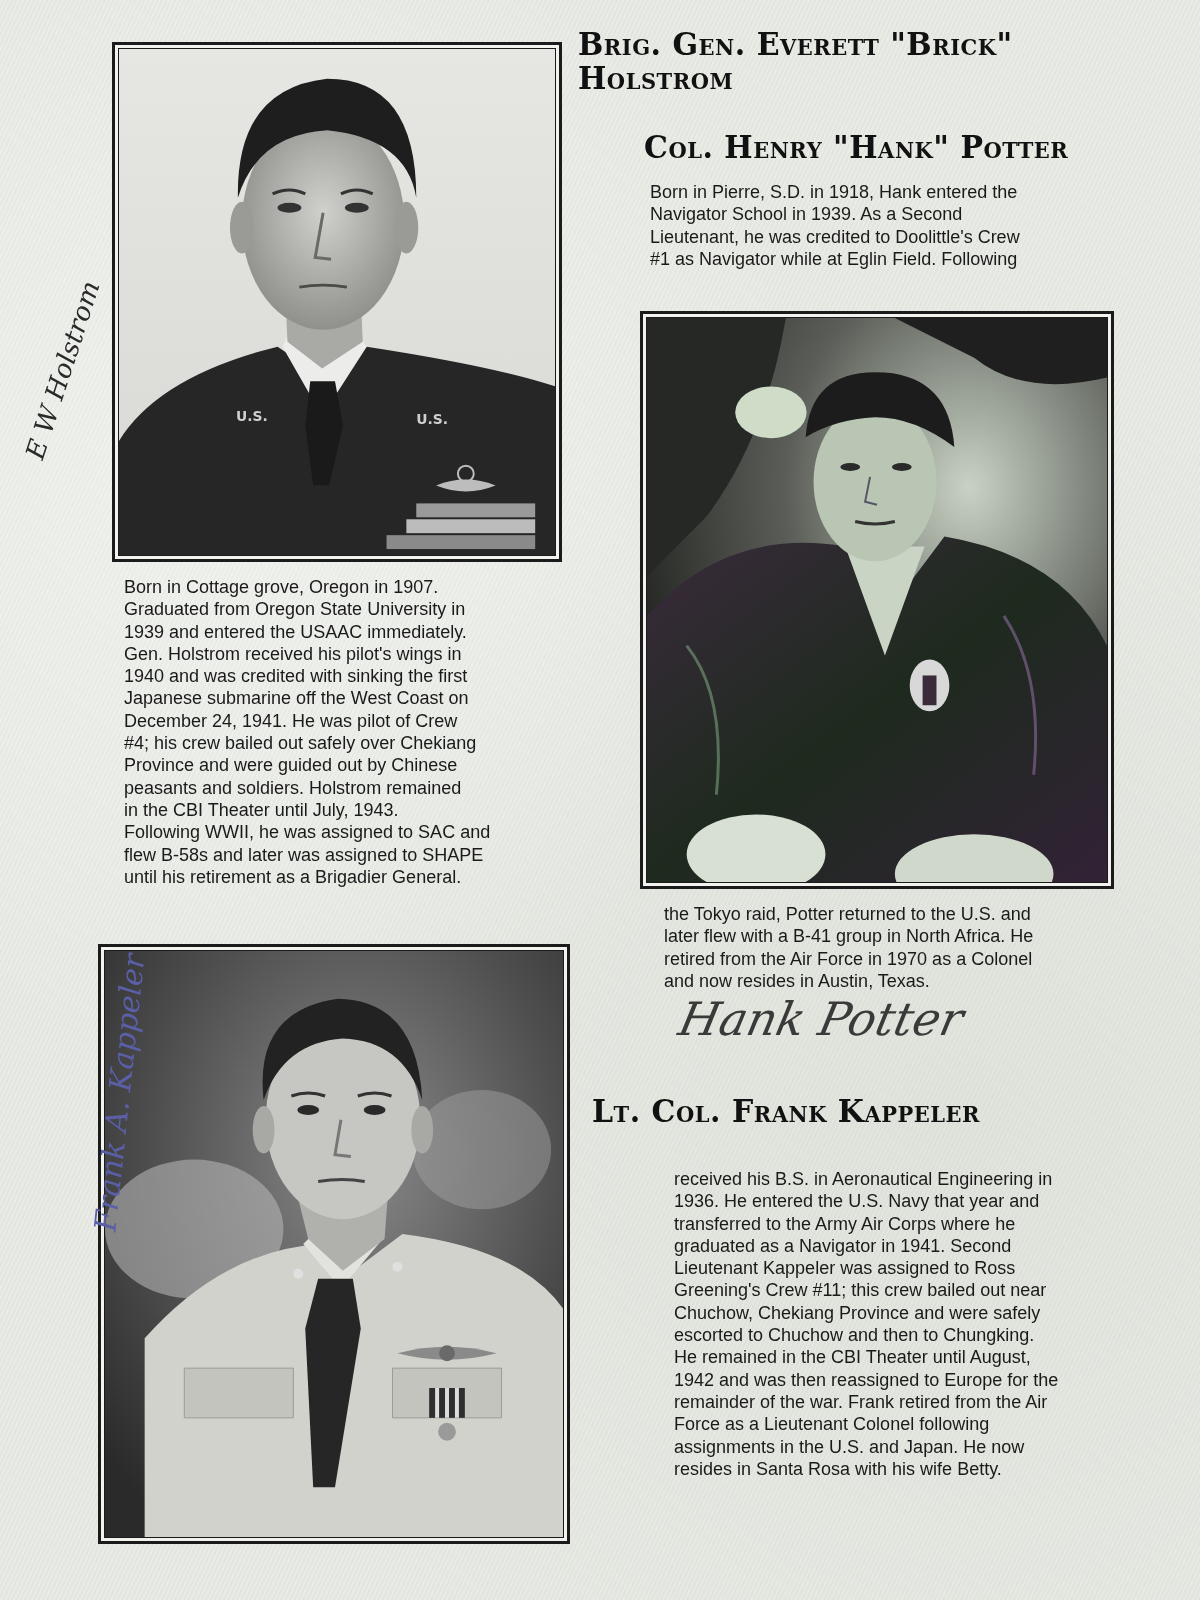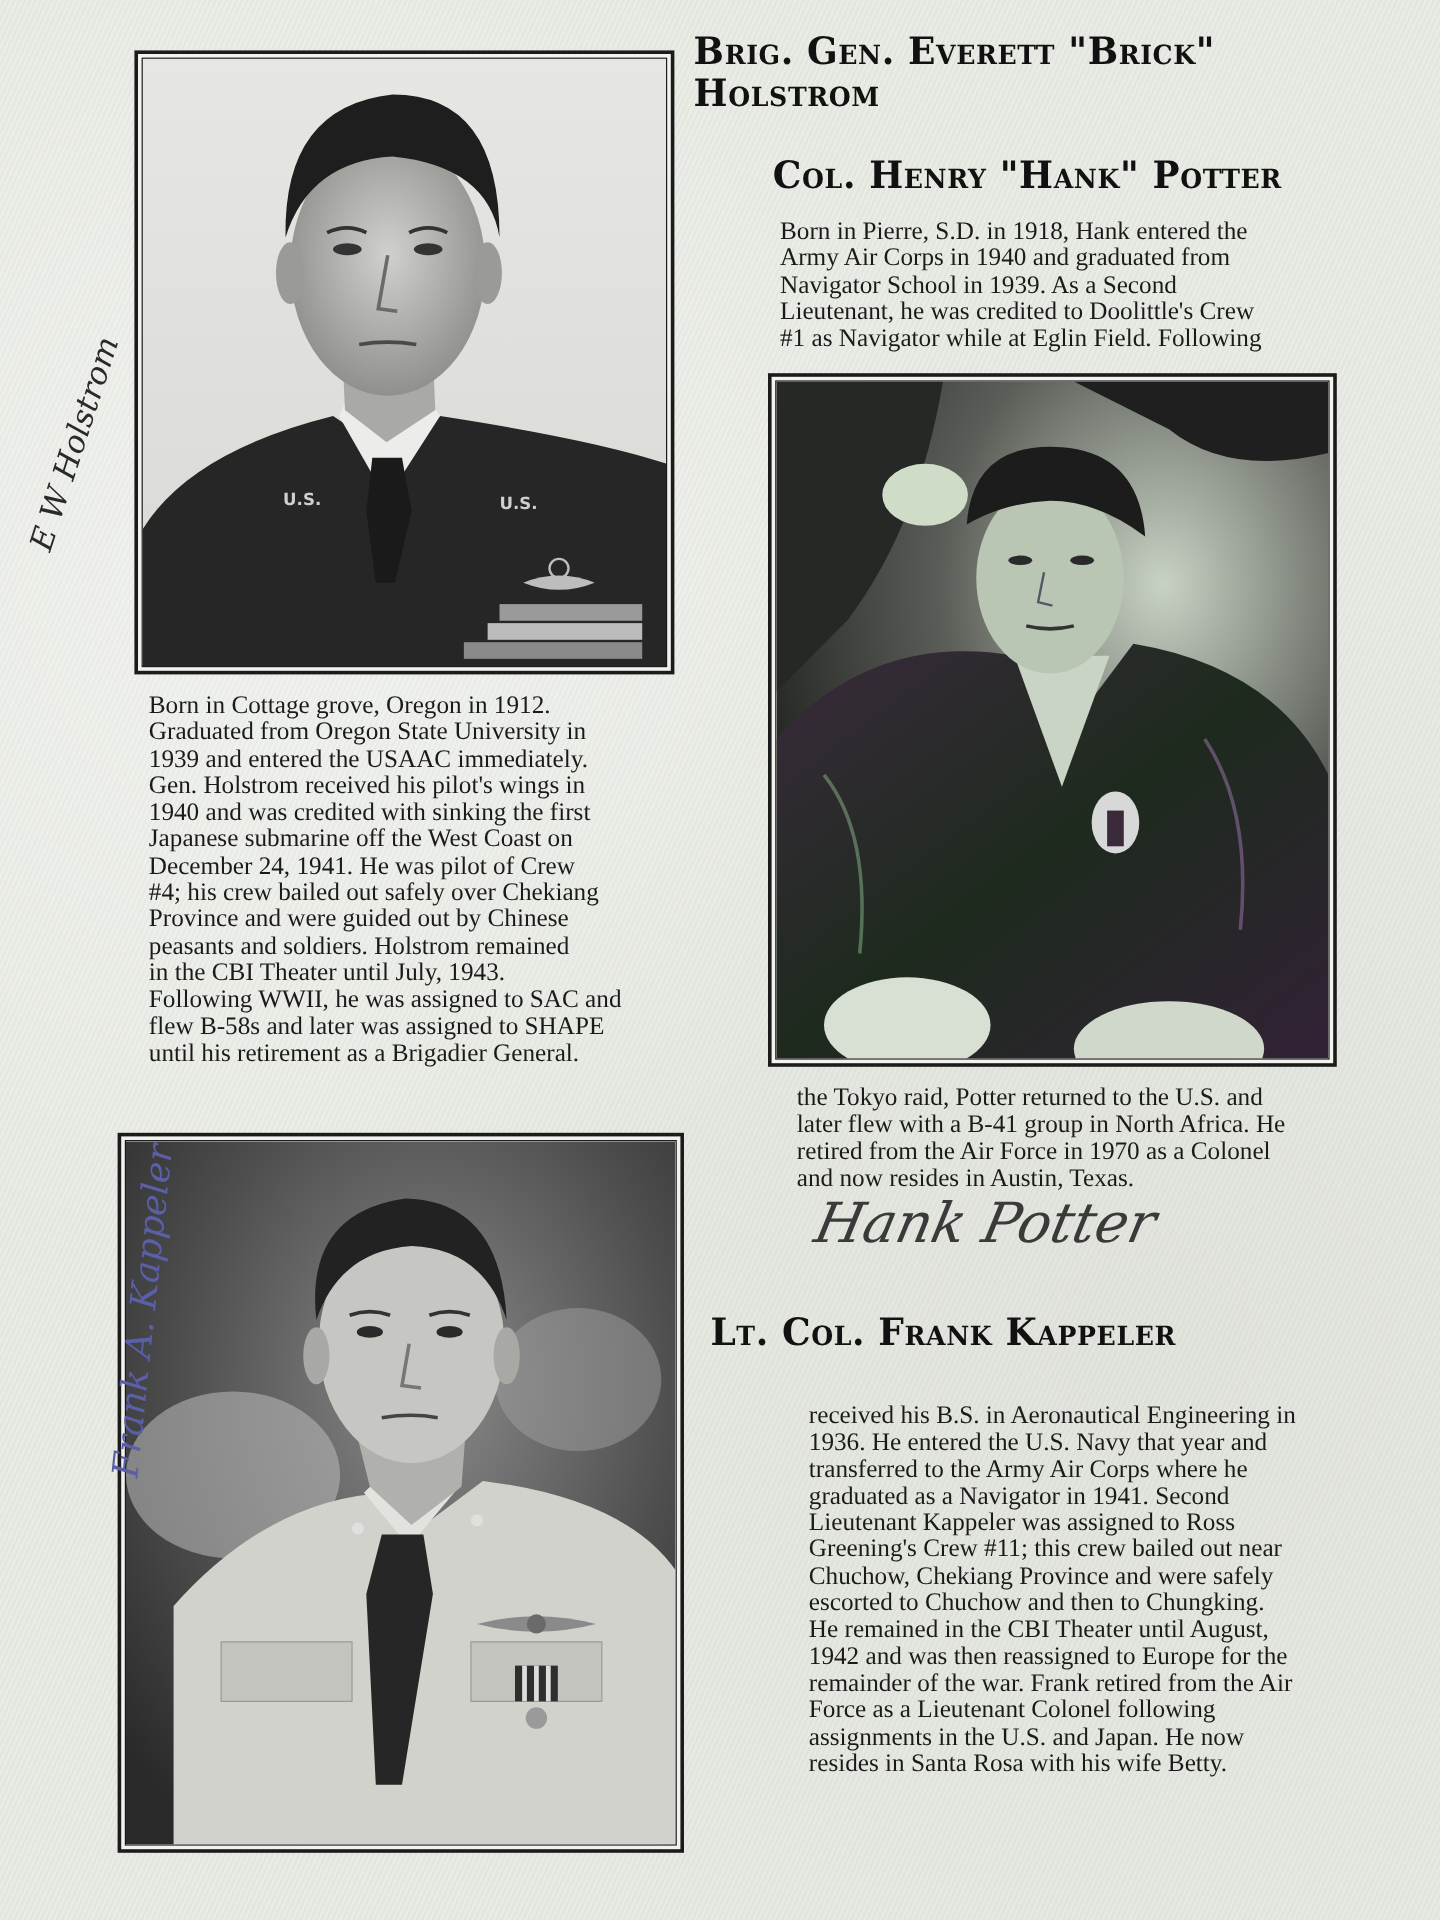--- a/index.html
+++ b/index.html
@@ -21,22 +21,22 @@
       font-weight: bold;
       font-variant: small-caps;
       color: #111;
       letter-spacing: 0.5px;
       line-height: 1.1;
       transform: scaleY(1.05);
     }
     .heading .big { font-size: 30px; }
 
     .body-text {
-      font-family: Liberation Serif, serif;
-      font-size: 21px;
+      font-family: Liberation Sans, sans-serif;
+      font-size: 18px;
       line-height: 22.3px;
       text-align: justify;
       text-align-last: left;
       color: #1a1a1a;
     }
 
     
     .frame {
       position: absolute;
       border: 3px solid #1b1b1b;
@@ -118,21 +118,21 @@
       <rect x="270" y="490" width="150" height="14" fill="#8a8a8a"></rect>
     </svg>
   </div>
 </div>
 
 <div class="signature" style="left:-30px; top:355px; transform:rotate(-72deg); font-size:26px; color:#2a2a2a;">
   <span>E W Holstrom</span>
 </div>
 
 <div class="abs body-text" style="left:124px; top:576px; width:428px;">
-  <div>Born in Cottage grove, Oregon in 1912.</div>
+  <div>Born in Cottage grove, Oregon in 1907.</div>
   <div>Graduated from Oregon State University in</div>
   <div>1939 and entered the USAAC immediately.</div>
   <div>Gen. Holstrom received his pilot's wings in</div>
   <div>1940 and was credited with sinking the first</div>
   <div>Japanese submarine off the West Coast on</div>
   <div>December 24, 1941.  He was pilot of Crew</div>
   <div>#4; his crew bailed out safely over Chekiang</div>
   <div>Province and were guided out by Chinese</div>
   <div>peasants and soldiers.  Holstrom remained</div>
   <div>in the CBI Theater until July, 1943.</div>
@@ -140,21 +140,20 @@
   <div>flew B-58s and later was assigned to SHAPE</div>
   <div>until his retirement as a Brigadier General.</div>
 </div>
 
 <div class="abs heading" style="left:644px; top:130px; width:460px;">
   <div class="big">Col. Henry "Hank" Potter</div>
 </div>
 
 <div class="abs body-text" style="left:650px; top:181px; width:448px;">
   <div>Born in Pierre, S.D. in 1918, Hank entered the</div>
-  <div>Army Air Corps in 1940 and graduated from</div>
   <div>Navigator School in 1939.   As a Second</div>
   <div>Lieutenant, he was credited to Doolittle's Crew</div>
   <div>#1 as Navigator while at Eglin Field.  Following</div>
 </div>
 
 <div class="frame" style="left:640px; top:311px; width:474px; height:578px;">
   <div class="frame-inner">
     <svg class="photo-svg" viewBox="0 0 464 568" preserveAspectRatio="none">
       <defs>
         <radialGradient id="pbg" cx="0.7" cy="0.3" r="0.8">

